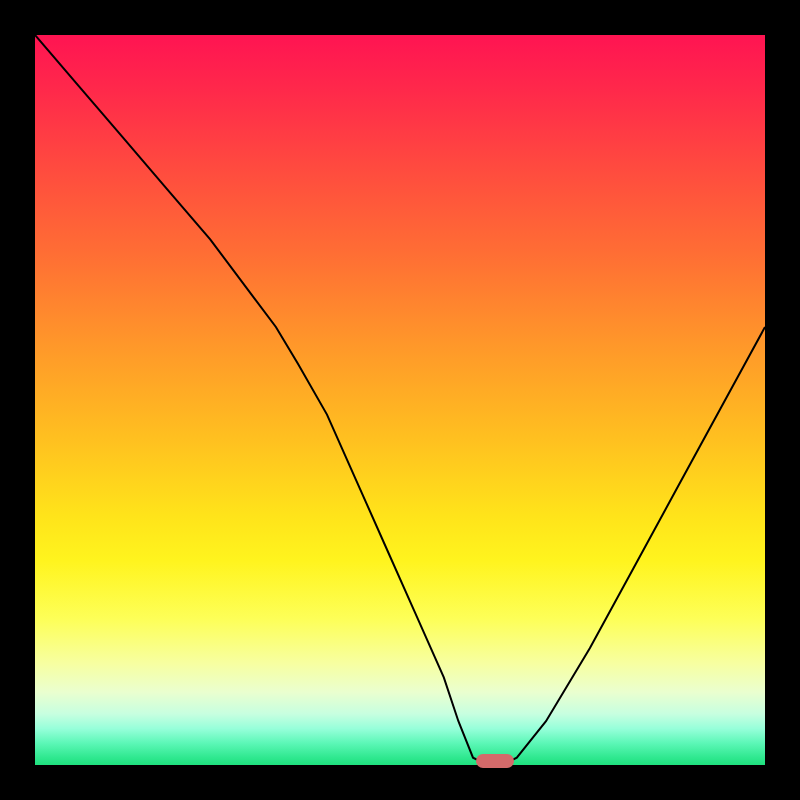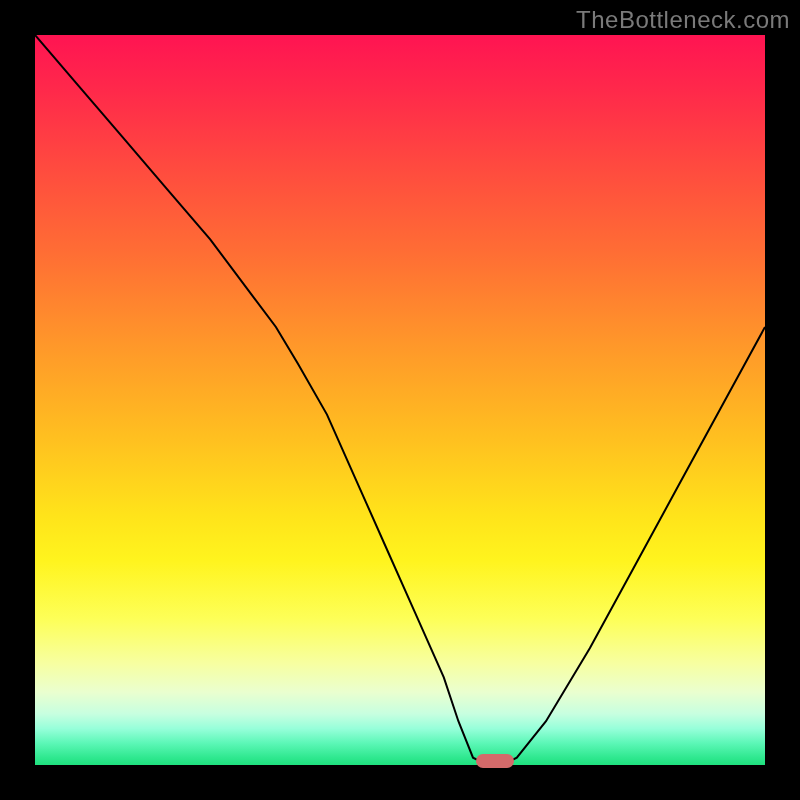--- a/index.html
+++ b/index.html
@@ -73,21 +73,20 @@
     background: #d46a6a;
     transform: translate(-50%, -50%);
     z-index: 30;
   }
 </style>
 </head>
 <body>
 
 <div class="frame">
 
-  <div class="watermark">TheBottleneck.com</div>
 
   <div class="plot">
 
     <div class="gradient-fill"></div>
 
     <svg class="curve-svg" viewBox="0 0 100 100" preserveAspectRatio="none">
       <path id="curve-path" fill="none" stroke="#000" stroke-width="2" vector-effect="non-scaling-stroke" d="M0.00 0.00 L6.00 7.00 L12.00 14.00 L18.00 21.00 L24.00 28.00 L30.00 36.00 L33.00 40.00 L36.00 45.00 L40.00 52.00 L44.00 61.00 L48.00 70.00 L52.00 79.00 L56.00 88.00 L58.00 94.00 L60.00 99.00 L62.00 100.00 L64.00 100.00 L66.00 99.00 L70.00 94.00 L76.00 84.00 L82.00 73.00 L88.00 62.00 L94.00 51.00 L100.00 40.00"></path>
 
     </svg>
 

